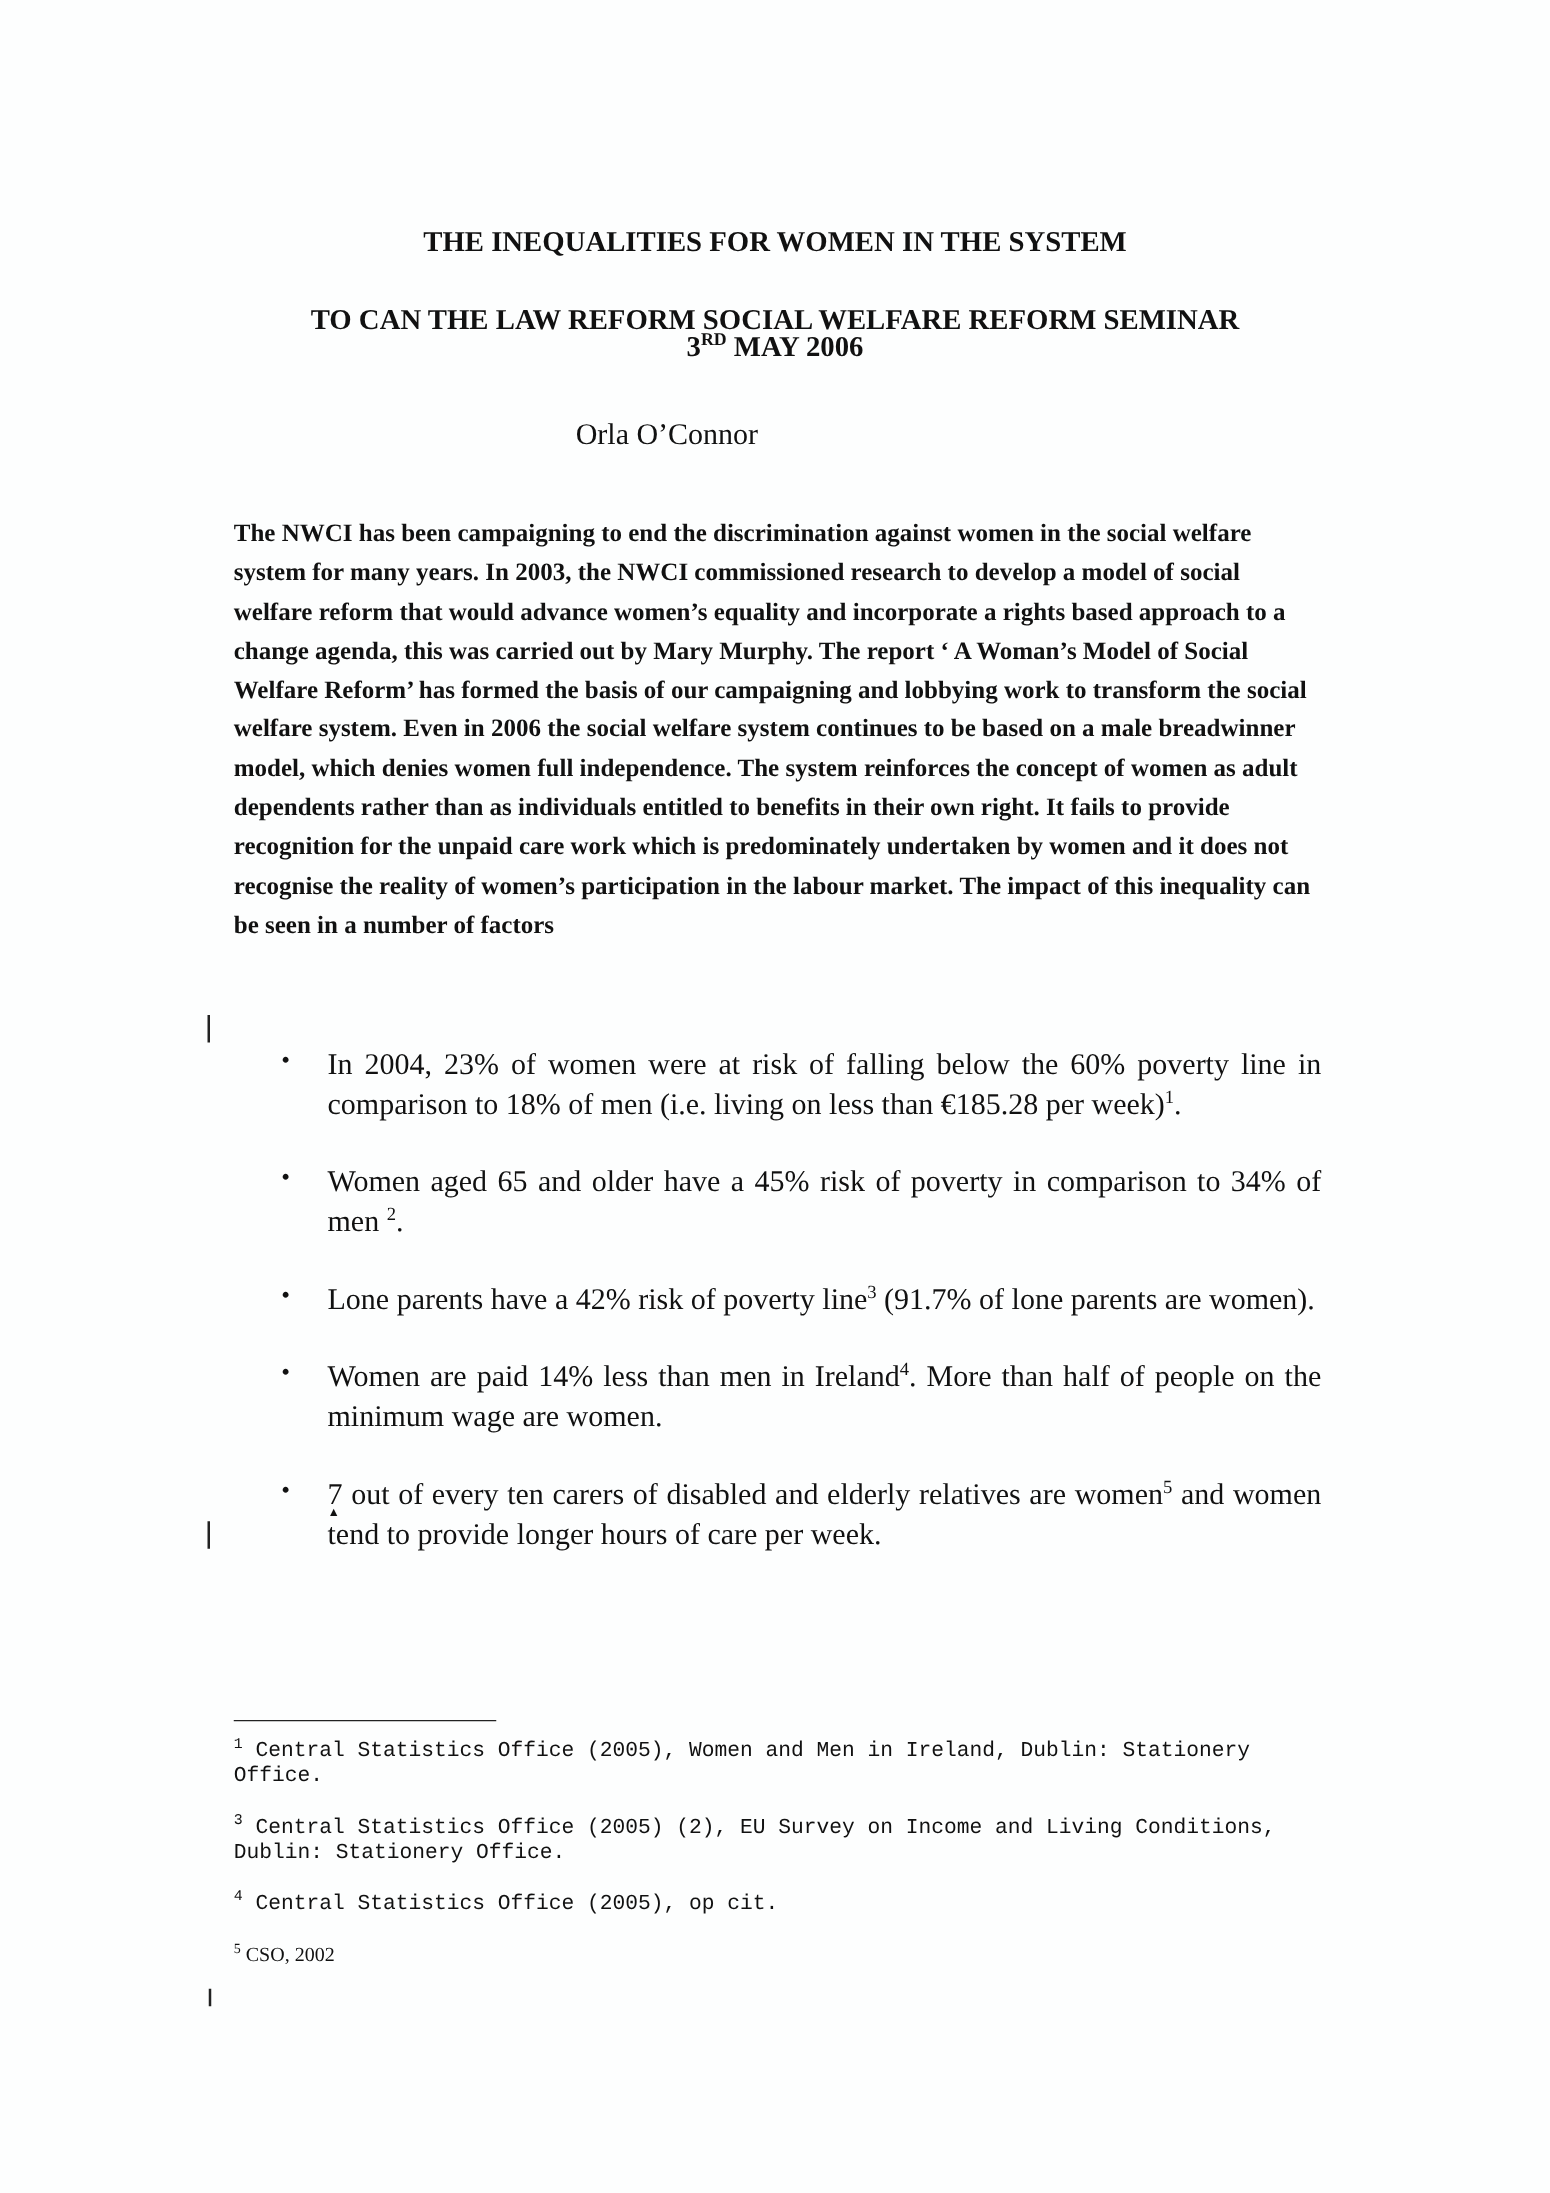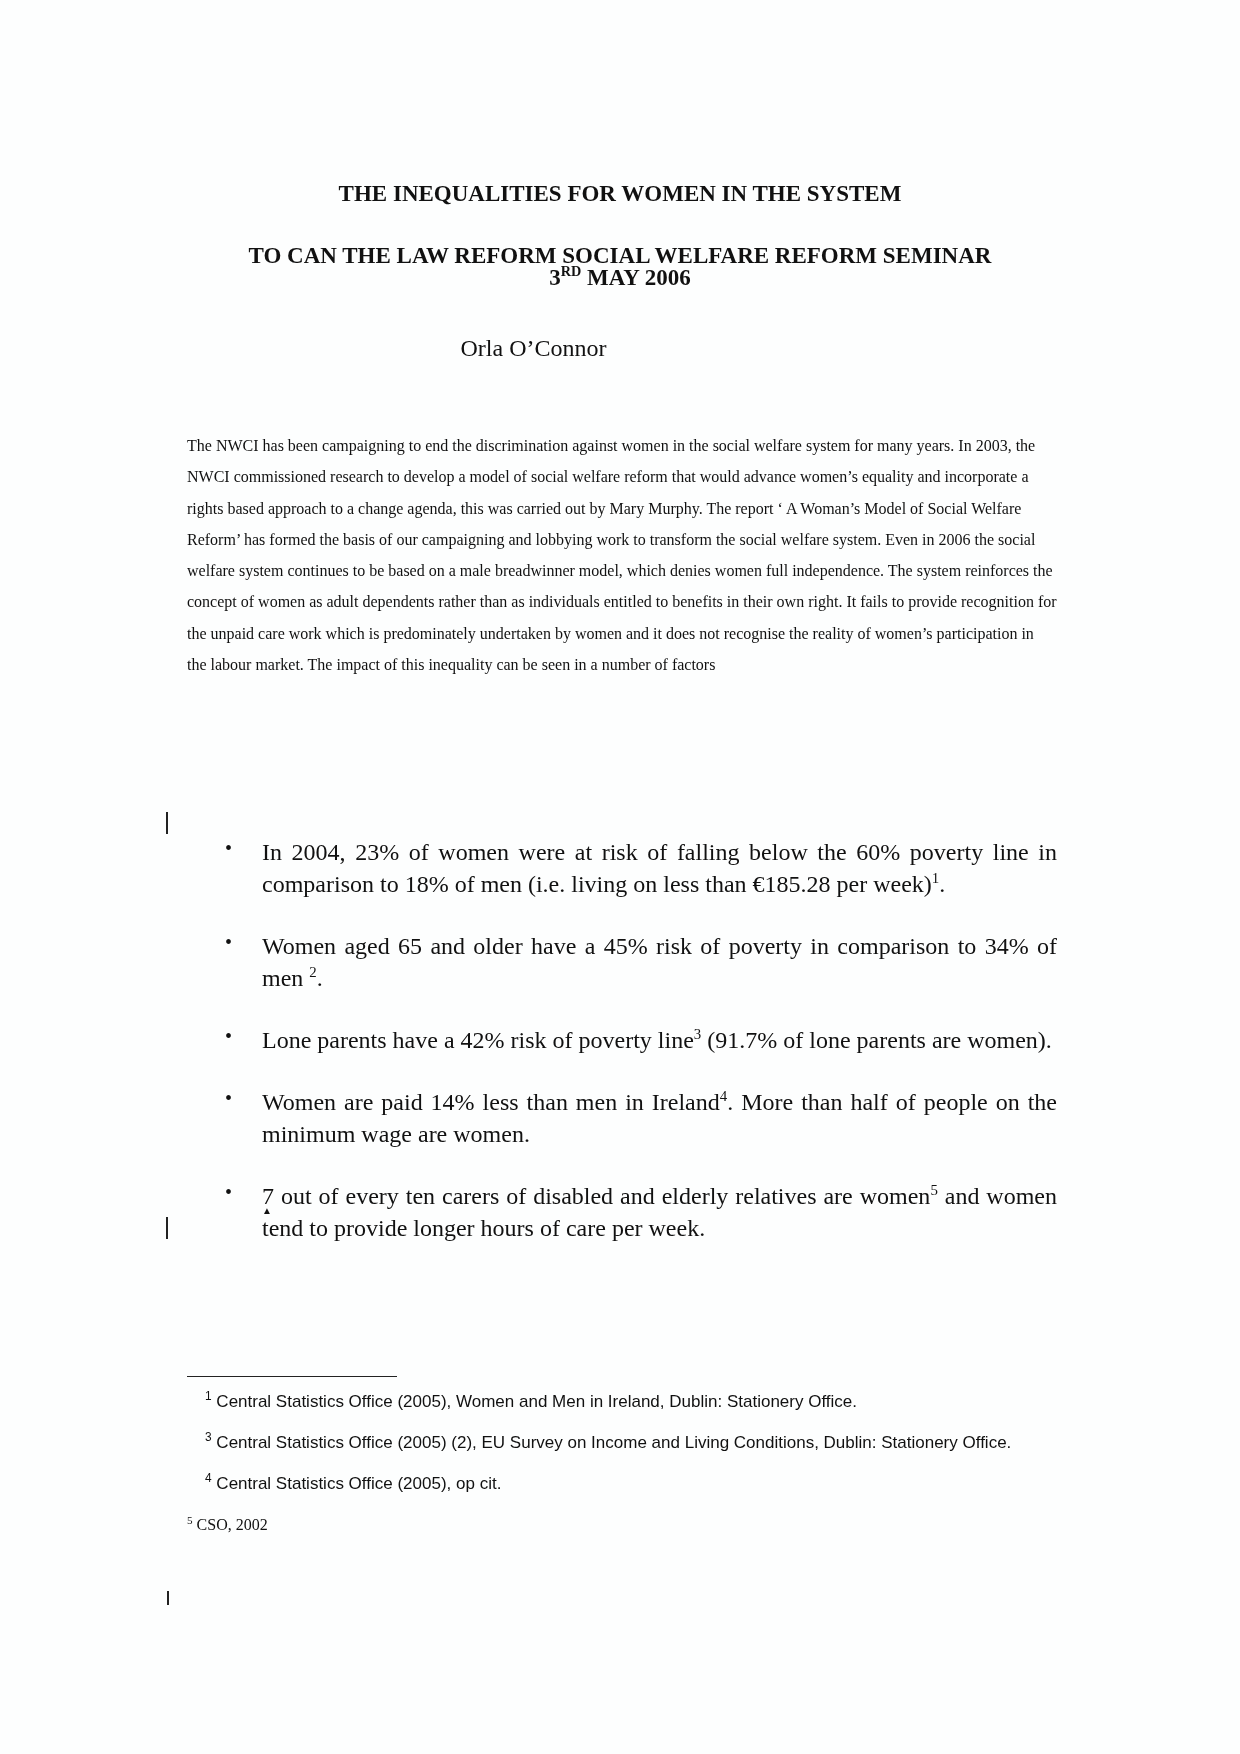--- a/index.html
+++ b/index.html
@@ -1,26 +1,26 @@
 <!DOCTYPE html>
 <html><head>
   <meta charset="utf-8">
   <style>
     html, body { margin: 0; padding: 0; background: #ffffff; }
     body { width: 1240px; height: 1754px; position: relative; overflow: hidden; color: #111; }
     .page { position: absolute; left: 0; top: 0; width: 1240px; height: 1754px; background: #fdfefe; }
     .serif { font-family: "Liberation Serif", "DejaVu Serif", serif; }
-    .sans { font-family: Liberation Sans, sans-serif; margin-left: 18px; }
+    .sans { font-family: Liberation Mono, monospace; }
     .title { position: absolute; left: 0; width: 1240px; text-align: center; font-weight: bold; font-size: 23px; letter-spacing: 0px; }
     .t1 { top: 181px; }
     .t2 { top: 243px; }
     .t3 { top: 265px; }
     .author { position: absolute; left: 0; width: 1067px; text-align: center; font-size: 24px; top: 335px; }
     sup.s { font-size: 62%; line-height: 0; vertical-align: super; }
-    .body { position: absolute; left: 187px; top: 430px; width: 870px; font-size: 16px; line-height: 31.3px; }
+    .body { position: absolute; left: 187px; top: 412px; width: 870px; font-size: 20px; line-height: 31.3px; font-weight: bold; }
     .body p { margin: 0; }
     .change-bar { position: absolute; width: 2px; background: #222; }
     .bullets { position: absolute; left: 187px; top: 836px; width: 870px; font-size: 24px; line-height: 32px; }
     .bullet { position: relative; padding-left: 75px; margin-bottom: 30px; text-align: justify; }
     .bullet .dot { position: absolute; left: 38px; top: -4px; font-size: 20px; }
     .caret { position: absolute; left: 75px; top: 26px; font-size: 10px; line-height: 10px; }
     .fn-rule { position: absolute; left: 187px; top: 1376px; width: 210px; height: 1px; background: #222; }
     .footnotes { position: absolute; left: 187px; top: 1392px; width: 860px; font-size: 17px; line-height: 20px; }
     .fn { margin-bottom: 21px; }
     .fn sup.s { font-size: 70%; }

